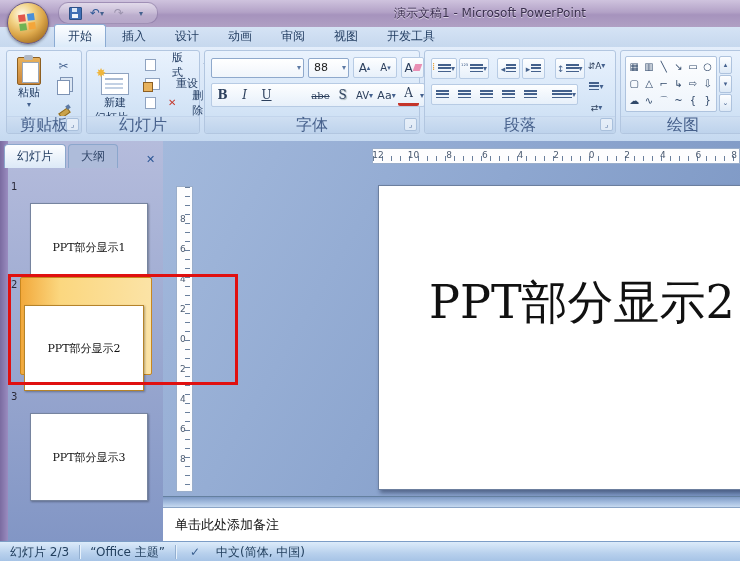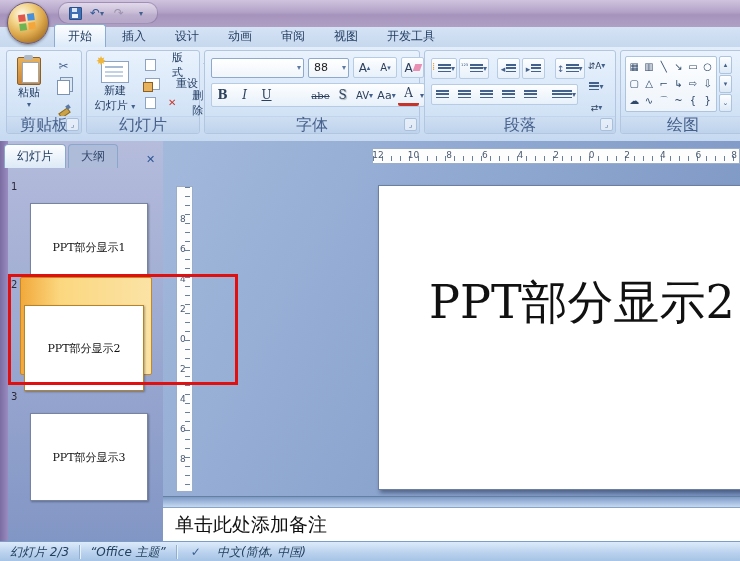--- a/index.html
+++ b/index.html
@@ -126,25 +126,25 @@
   .vruler span{position:absolute;left:3px;font-size:9px;color:#4a5a70;transform:translateY(-50%);}
   .canvas-slide{position:absolute;left:215px;top:44px;width:560px;height:303px;background:#fff;
     border:1px solid #6c7f9e;box-shadow:2px 3px 4px rgba(20,30,60,.45);}
   .canvas-title{position:absolute;left:50px;top:86px;font-family:"DejaVu Serif","Liberation Serif",serif;
     font-size:46px;color:#111;white-space:nowrap;}
   
   .notes-splitter{position:absolute;left:163px;top:496px;width:577px;height:11px;
     background:linear-gradient(#7d99c4,#a9c1e2 55%,#cddff2);border-top:1px solid #64809f;}
   .notes{position:absolute;left:163px;top:507px;width:577px;height:34px;background:#fff;
     border-top:1px solid #8aa4c6;display:flex;align-items:center;padding-left:12px;box-sizing:border-box;}
-  .notes span{font-size:19px;color:#111;}
+  .notes span{font-size:13px;color:#111;}
   .statusbar{position:absolute;left:0;top:541px;width:740px;height:20px;
     background:linear-gradient(#dcebfa,#b6cfec 60%,#a4c2e5);border-top:1px solid #7c9dc6;
     display:flex;align-items:center;font-size:12px;color:#23405f;}
-  .statusbar .cell{padding:0 10px;white-space:nowrap;font-style:italic;}
+  .statusbar .cell{padding:0 10px;white-space:nowrap;}
   .statusbar .sep{width:1px;height:14px;background:#93afd0;box-shadow:1px 0 0 #e7f1fb;}
   .spell-icon{color:#3a5f8f;font-size:12px;padding:0 6px 0 14px;}
   .win-border-left{position:absolute;left:0;top:0;width:3px;height:141px;background:#9a8abc;opacity:.7;}
 </style>
 </head>
 <body>
 
 <div class="win-border-left"></div>
 
 <div class="titlebar">
@@ -156,20 +156,21 @@
         <span>↶</span>
         <span class="caret">▾</span>
       </span>
     <span class="qbtn disabled">
         <span>↷</span>
       </span>
     <span class="qbtn">
         <span class="caret">▾</span>
       </span>
   </div>
+  <div class="title-text">演示文稿1 - Microsoft PowerPoint</div>
 </div>
 <div class="office-btn">
   <div class="office-logo">
       <i></i>
       <i></i>
       <i></i>
       <i></i>
     </div>
 </div>
 
@@ -200,21 +201,21 @@
         </span>
       <span class="fbtn">
           <span class="brush-icon"></span>
         </span>
     </div>
     <div class="glabel">剪贴板</div>
     <div class="launcher">⌟</div>
   </div>
 
   <div class="rgroup" style="left:86px;width:114px;">
-    <div class="bigbtn" style="left:4px;top:10px;width:48px;">
+    <div class="bigbtn" style="left:4px;top:22px;width:48px;">
       <span class="newslide-icon"></span>
       <span>新建</span>
       <span><span>幻灯片</span> <span class="caret">▾</span></span>
     </div>
     <div style="position:absolute;left:56px;top:4px;display:flex;flex-direction:column;">
       <span class="smallbtn">
           <span class="mini-slide"></span>
           <span>版式</span>
           <span class="caret">▾</span>
         </span>

